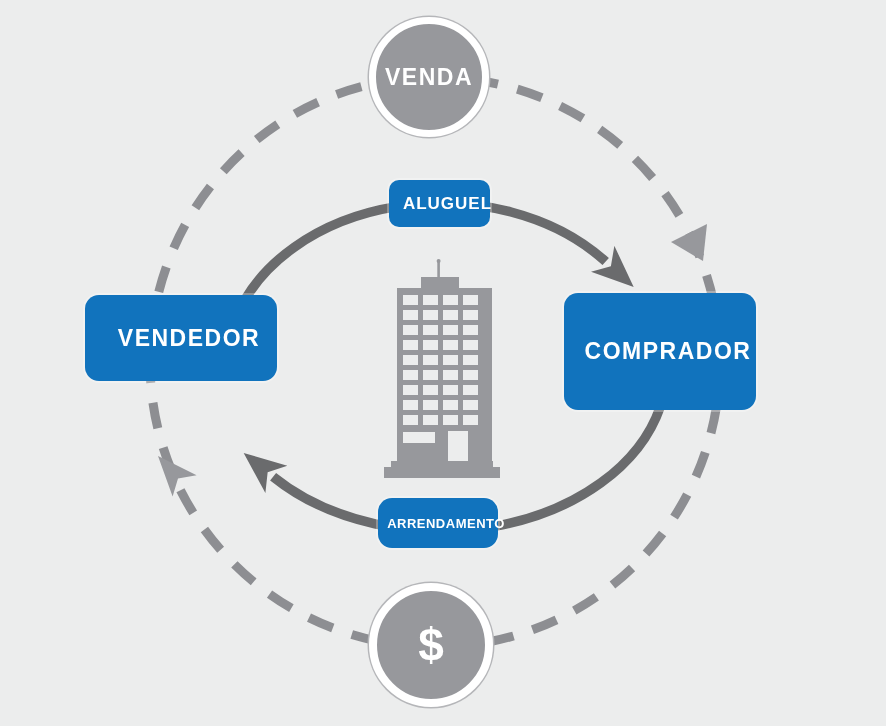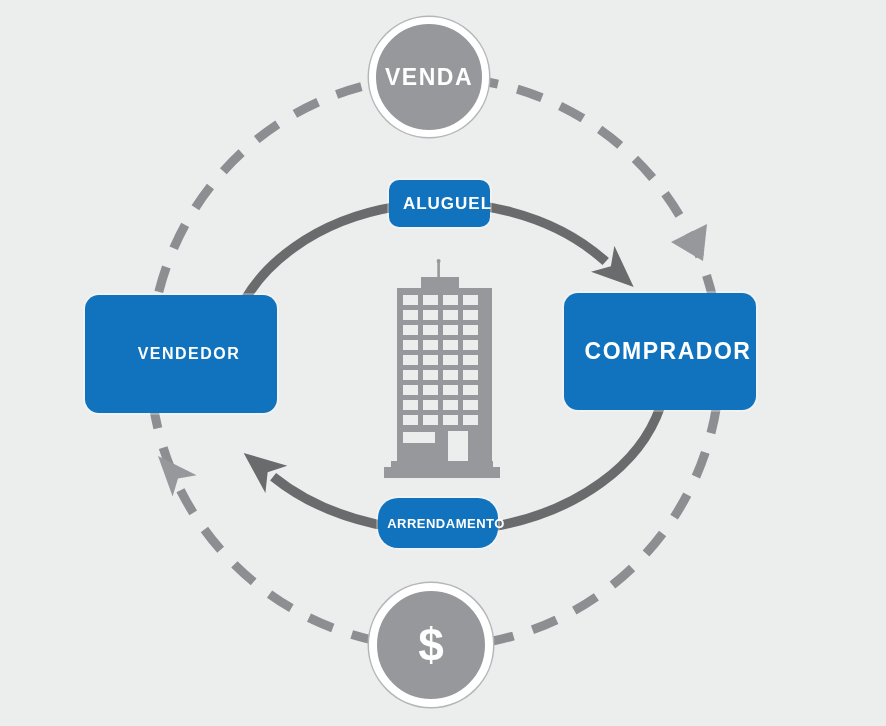--- a/index.html
+++ b/index.html
@@ -28,24 +28,24 @@
     font-weight:bold;
     line-height:1;
     box-sizing:border-box;
     text-align:center;
   }
   .bluebox{
     background:var(--accent-blue);
     box-shadow:0 0 0 2px rgba(255,255,255,0.28);
     padding-left:16px;
   }
-  .box-left   {left:85px;  top:295px; width:192px; height:118px; border-radius:14px; font-size:16px; letter-spacing:1.5px;}
+  .box-left   {left:85px;  top:295px; width:192px; height:86px; border-radius:14px; font-size:23px; letter-spacing:1.5px;}
   .box-right  {left:564px; top:293px; width:192px; height:117px; border-radius:14px; font-size:23px; letter-spacing:1.5px;}
   .badge-top   {left:389px; top:180px; width:101px; height:47px; border-radius:10px; font-size:17px; letter-spacing:1px;}
-  .badge-bottom{left:378px; top:498px; width:120px; height:50px; border-radius:20px; font-size:13px; letter-spacing:0.5px;}
+  .badge-bottom{left:378px; top:498px; width:120px; height:50px; border-radius:14px; font-size:13px; letter-spacing:0.5px;}
   .graycircle{
     background:var(--gray-mid);
     border-radius:50%;
     border:7px solid var(--ring-white);
     box-shadow:0 0 0 1.5px var(--ring-outline);
     justify-content:center;
   }
   .circle-top{left:369px; top:17px;  width:120px; height:120px; font-size:23px; letter-spacing:1.5px;}
   .circle-bottom{left:369px; top:583px; width:124px; height:124px; border-width:8px; font-size:46px;}
 </style>

